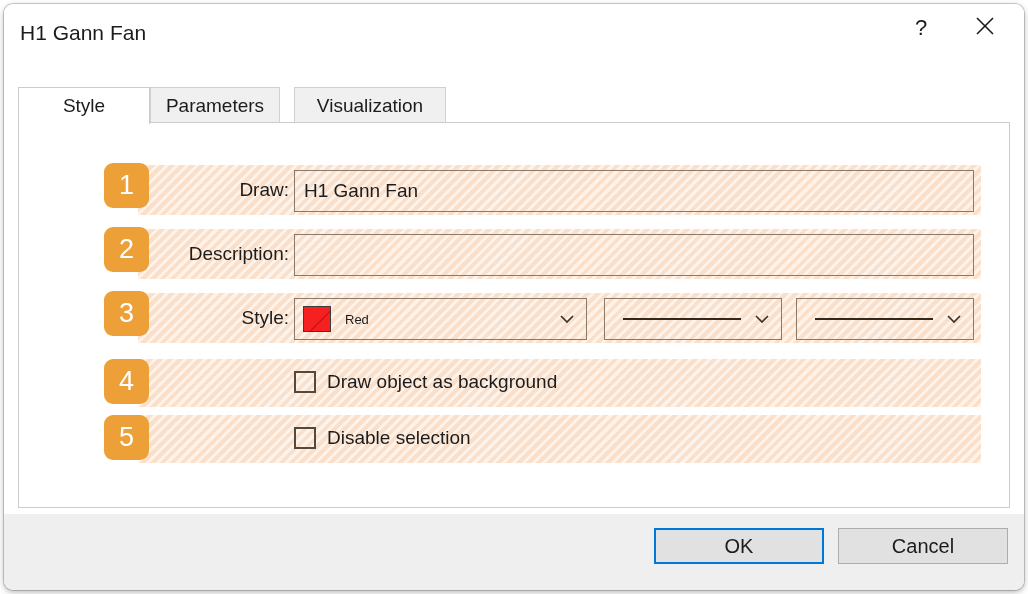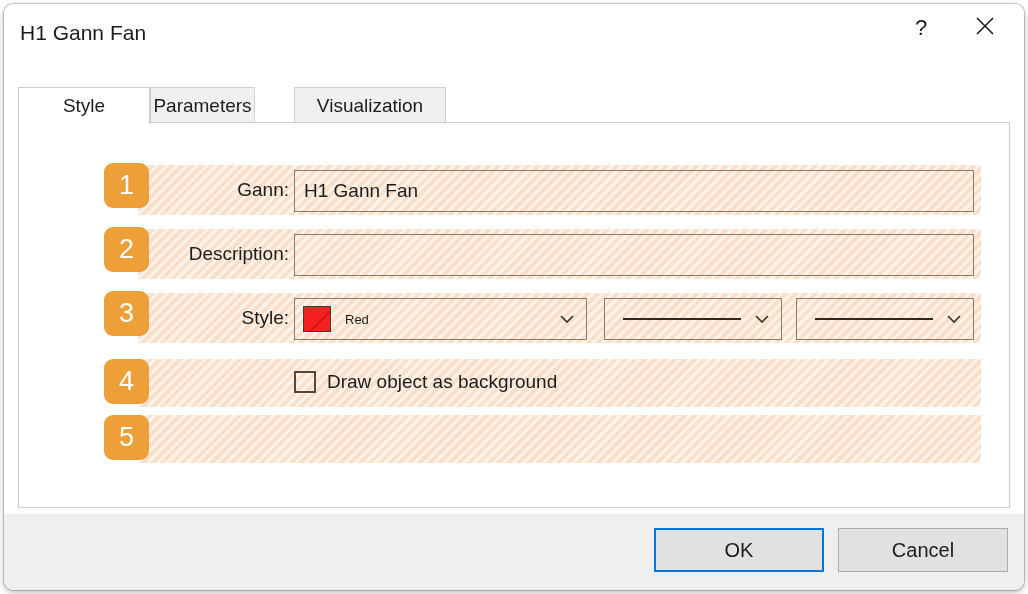--- a/index.html
+++ b/index.html
@@ -91,21 +91,21 @@
     cursor: default;
     white-space: nowrap;
   }
   .tab.active {
     background: #ffffff;
     border-color: #cccccc;
     z-index: 3;
     height: 37px;
   }
   #tab-common       { left: 0px;   width: 132px; }
-  #tab-parameters   { left: 132px; width: 105px; }
+  #tab-parameters   { left: 132px; width: 130px; }
   #tab-visualization{ left: 276px; width: 152px; }
 
   
   #content-panel {
     position: absolute;
     left: 14px;
     top: 118px;
     width: 992px;
     height: 386px;
     background: #ffffff;
@@ -245,21 +245,21 @@
     top: 510px;
     width: 1020px;
     height: 76px;
     background: #efefef;
     border-bottom-left-radius: 9px;
     border-bottom-right-radius: 9px;
   }
   .dlg-button {
     position: absolute;
     top: 14px;
-    height: 44px;
+    height: 36px;
     box-sizing: border-box;
     background: #e1e1e1;
     border: 1px solid #adadad;
     font-family: "Liberation Sans", sans-serif;
     font-size: 20px;
     color: #1c1c1c;
     cursor: default;
   }
   #ok-button {
     right: 200px;
@@ -300,21 +300,21 @@
     </div>
     <div class="tab" id="tab-visualization">
       <span>Visualization</span>
     </div>
   </div>
 
   <div id="content-panel">
 
     <div class="hl-row" style="left:119px; top:42px; width:843px; height:50px;"></div>
     <div class="badge" style="top:40px;">1</div>
-    <div class="field-label" style="left:130px; top:56px; width:140px;">Gann:</div>
+    <div class="field-label" style="left:130px; top:56px; width:140px;">Draw:</div>
     <input class="text-input" id="name-input" style="left: 275px; top: 47px; width: 680px; height: 42px;" value="H1 Gann Fan">
 
     <div class="hl-row" style="left:119px; top:106px; width:843px; height:50px;"></div>
     <div class="badge" style="top:104px;">2</div>
     <div class="field-label" style="left:130px; top:120px; width:140px;">Description:</div>
     <input class="text-input" id="description-input" style="left: 275px; top: 111px; width: 680px; height: 42px;" value="">
 
     <div class="hl-row" style="left:119px; top:170px; width:843px; height:50px;"></div>
     <div class="badge" style="top:168px;">3</div>
     <div class="field-label" style="left:130px; top:184px; width:140px;">Style:</div>
@@ -343,20 +343,24 @@
 
     <div class="hl-row" style="left:119px; top:236px; width:843px; height:48px;"></div>
     <div class="badge" style="top:236px;">4</div>
     <div class="cb-wrap" style="left:275px; top:248px;">
       <span class="cb-box"></span>
       <span class="cb-label">Draw object as background</span>
     </div>
 
     <div class="hl-row" style="left:119px; top:292px; width:843px; height:48px;"></div>
     <div class="badge" style="top:292px;">5</div>
+    <div class="cb-wrap" style="left:275px; top:304px;">
+      <span class="cb-box"></span>
+      <span class="cb-label">Disable selection</span>
+    </div>
 
   </div>
 
   <div id="footer">
     <button class="dlg-button" id="ok-button">OK</button>
     <button class="dlg-button" id="cancel-button">Cancel</button>
   </div>
 
 </div>
 

